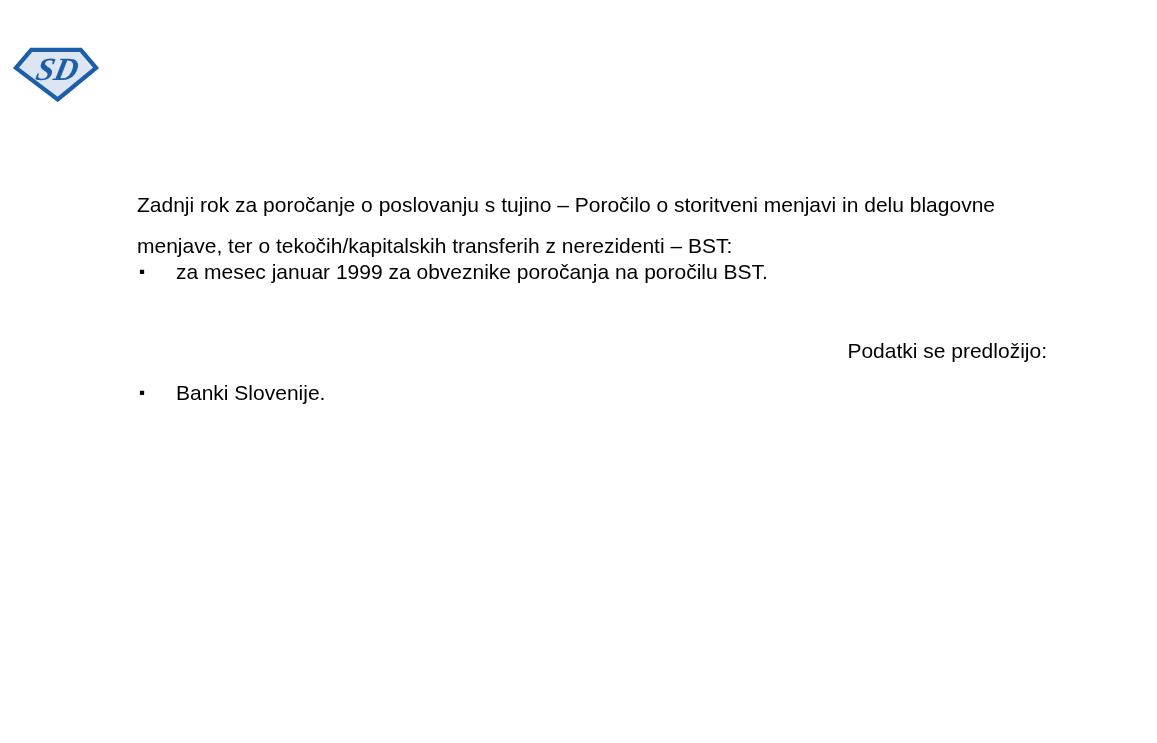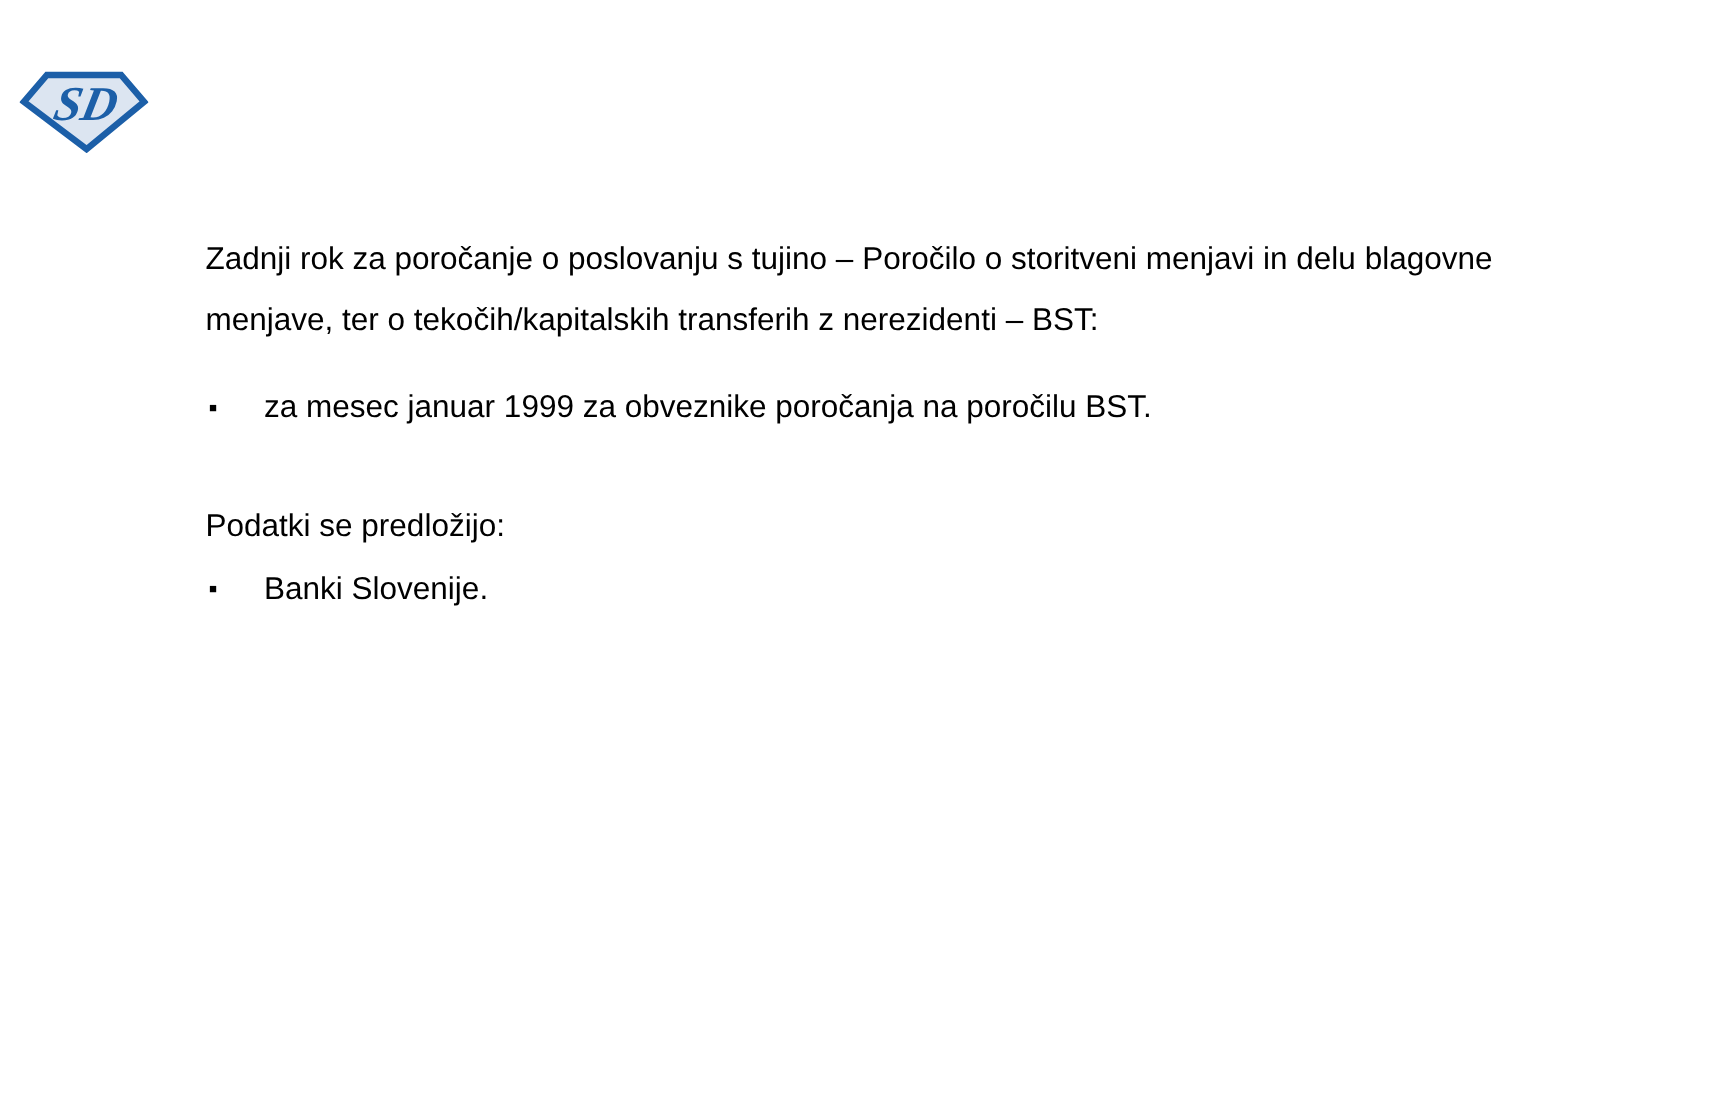--- a/index.html
+++ b/index.html
@@ -29,22 +29,22 @@
     display: block;
   }
   .para {
     position: absolute;
     left: 137px;
     width: 910px;
     font-size: 21px;
     line-height: 41px;
     margin: 0;
   }
-  .para-1 { top: 152px; }
-  .para-2 { top: 330px; }
+  .para-1 { top: 184px; }
+  .para-2 { top: 330px; text-align: right; }
   .bullet-item {
     position: absolute;
     left: 139px;
     width: 908px;
     display: flex;
     align-items: flex-start;
     font-size: 21px;
     line-height: 41px;
   }
   .bullet-item-1 { top: 251px; }

